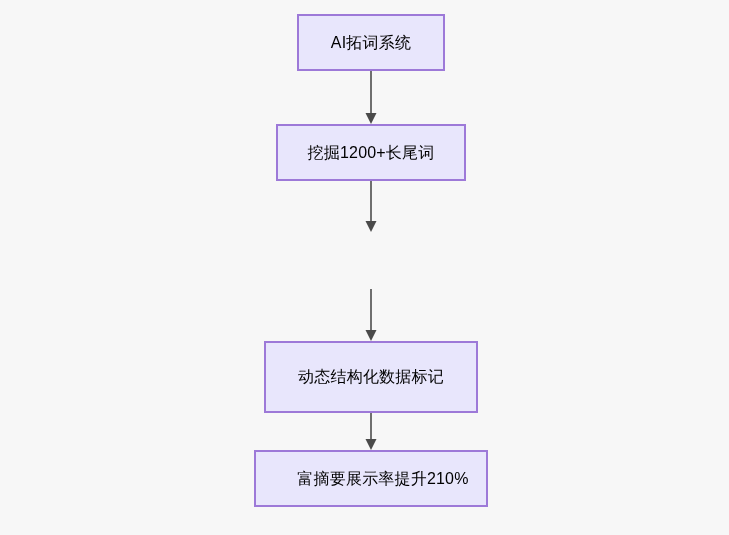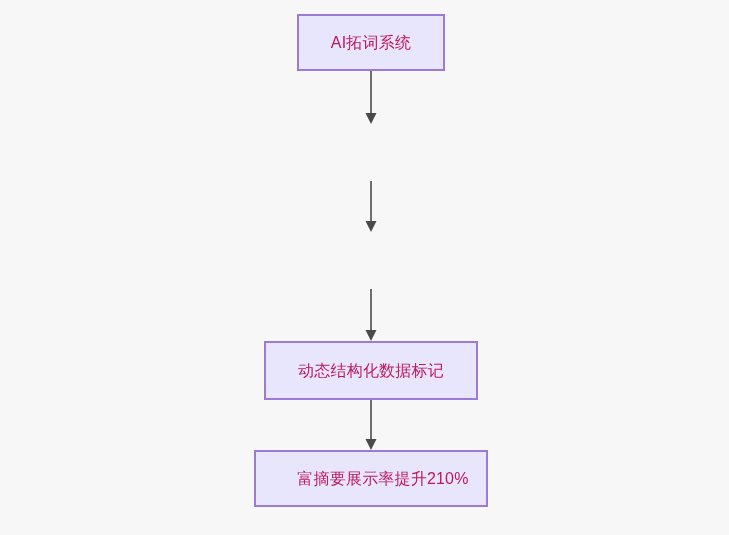--- a/index.html
+++ b/index.html
@@ -21,36 +21,36 @@
   }
 
   .node {
     position: absolute;
     box-sizing: border-box;
     background: #e8e6fc;
     border: 2px solid #9d79d8;
     display: flex;
     align-items: center;
     justify-content: center;
-    color: #be185d;
+    color: #000000;
     font-size: 16px;
     line-height: 1.2;
     letter-spacing: 0.2px;
     white-space: nowrap;
   }
 
   .node-label {
     display: block;
   }
 
   
   #node-1 { left: 297px; top: 14px;  width: 148px; height: 57px; }
   #node-2 { left: 276px; top: 124px; width: 190px; height: 57px; }
   #node-3 { left: 261px; top: 232px; width: 220px; height: 57px; }
-  #node-4 { left: 264px; top: 341px; width: 214px; height: 59px; align-items: center; }
+  #node-4 { left: 264px; top: 341px; width: 214px; height: 72px; align-items: center; }
   #node-5 { left: 254px; top: 450px; width: 234px; height: 57px; padding-left: 24px; }
 
   .edge {
     position: absolute;
     left: 0;
     top: 0;
     width: 729px;
     height: 535px;
     pointer-events: none;
   }
@@ -88,20 +88,23 @@
     <g>
       <line class="edge-line" x1="371" y1="398" x2="371" y2="442"></line>
       <polygon class="edge-head" points="371,450 365.5,439 376.5,439"></polygon>
     </g>
   </svg>
 
   <div class="node" id="node-1">
     <span class="node-label">AI拓词系统</span>
   </div>
 
+  <div class="node" id="node-2">
+    <span class="node-label">挖掘1200+长尾词</span>
+  </div>
 
 
   <div class="node" id="node-4">
     <span class="node-label">动态结构化数据标记</span>
   </div>
 
   <div class="node" id="node-5">
     <span class="node-label">富摘要展示率提升210%</span>
   </div>
 

